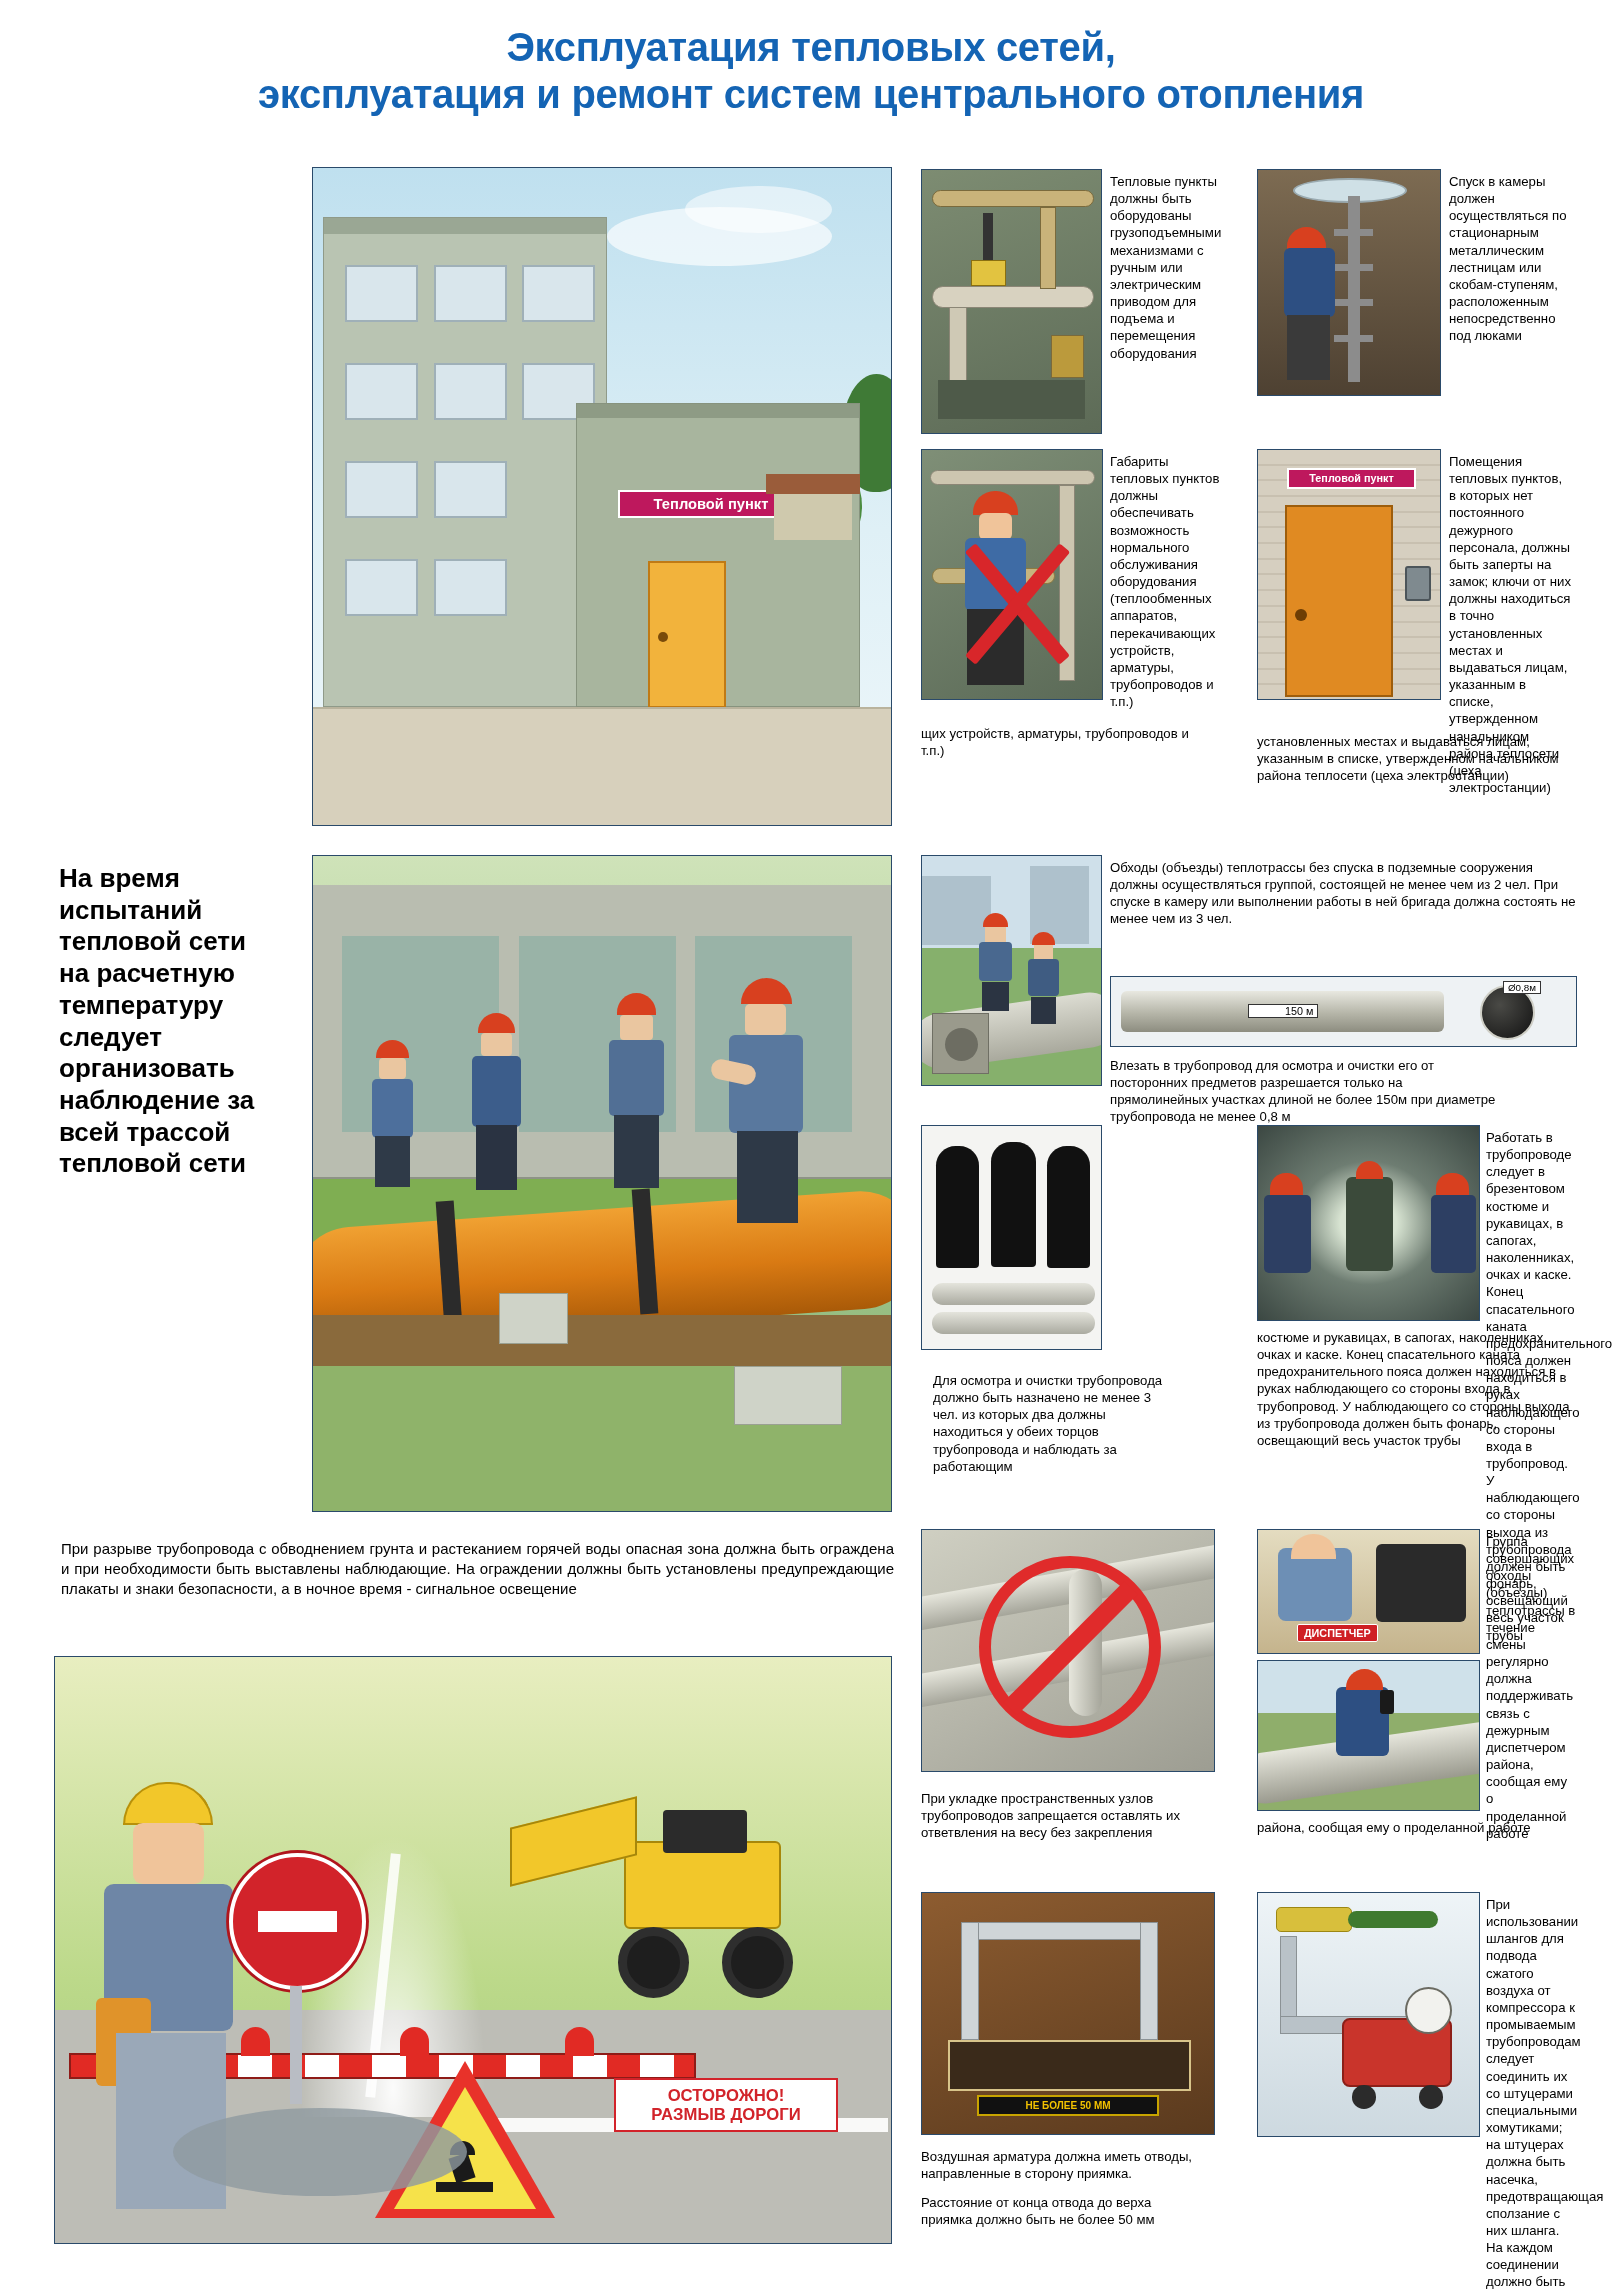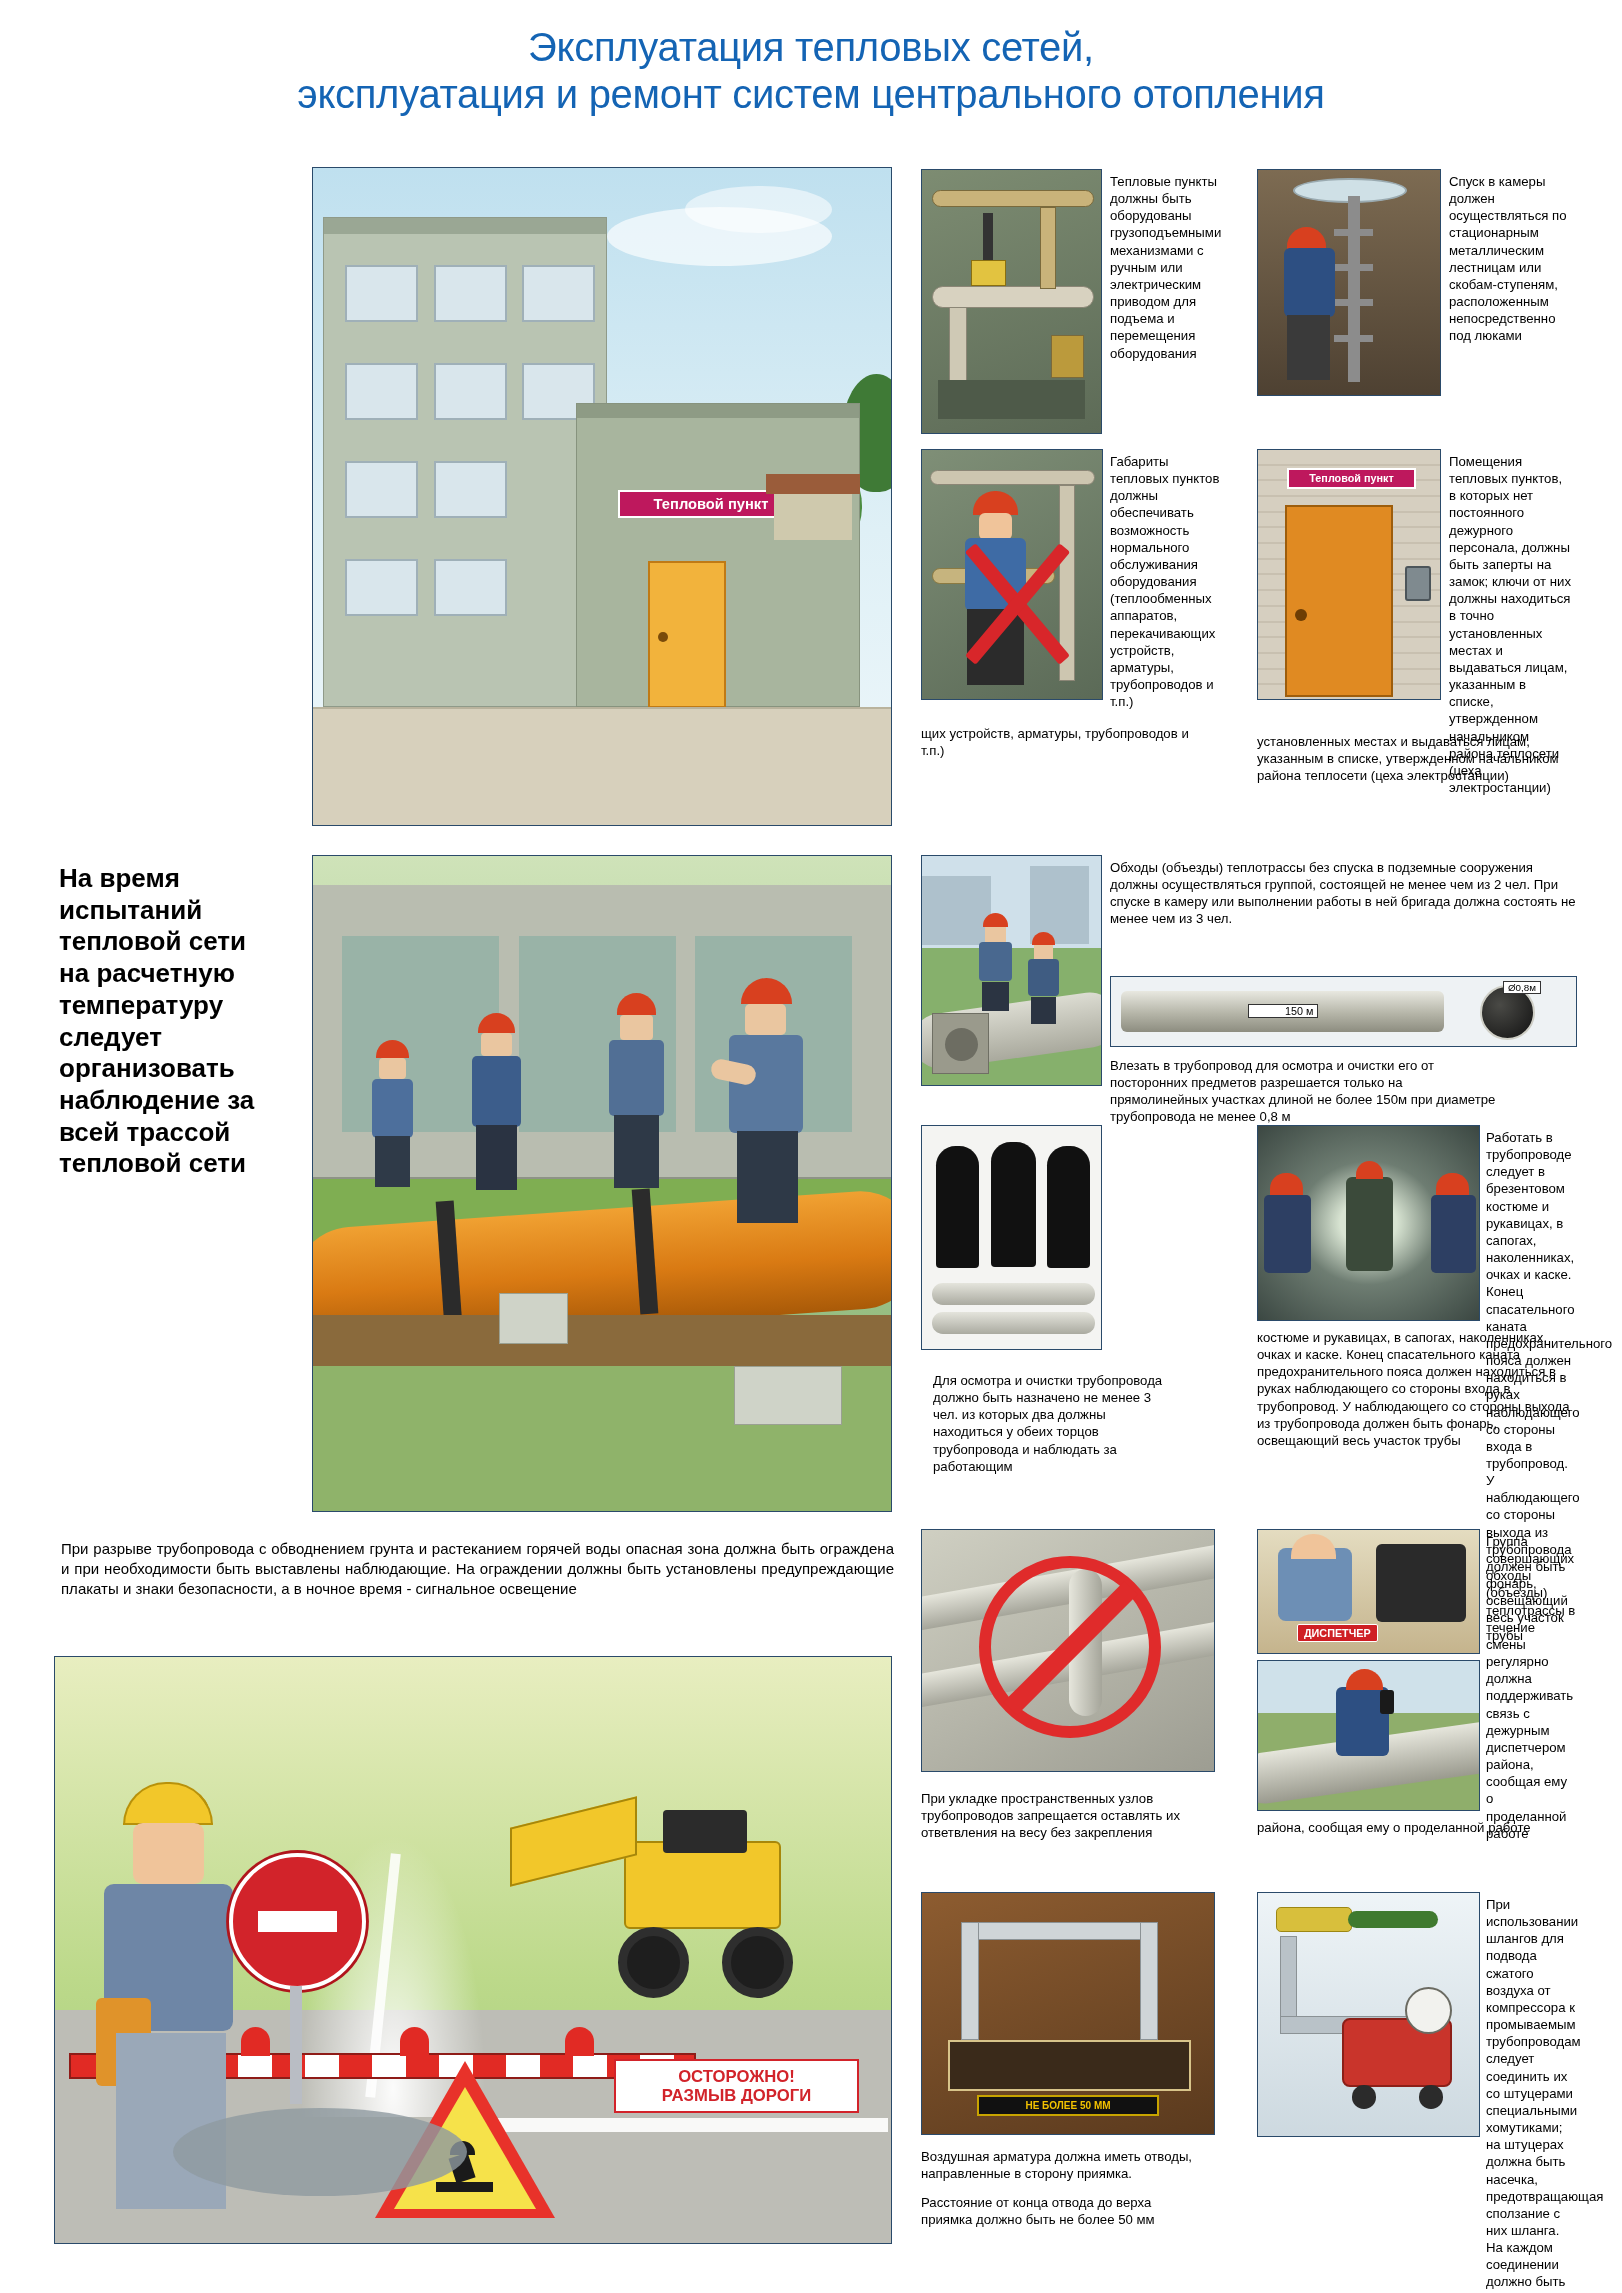--- a/index.html
+++ b/index.html
@@ -19,21 +19,21 @@
     position: relative;
     width: 1622px;
     height: 2294px;
     box-sizing: border-box;
     padding: 0;
   }
   
   .title {
     text-align: center;
     color: #1464b4;
-    font-weight: normal;
+    font-weight: bold;
     font-size: 40px;
     line-height: 1.18;
     padding: 23.5px 39px 9.8px 39px;
     letter-spacing: -0.3px;
   }
   .title .l2 { display: block; }
 
   
   .txt {
     font-size: 14px;
@@ -407,21 +407,21 @@
       <div class="abs" style="left:7.8px;top:102px;width:129px;height:147px;background:#6e86a6;border-radius:9.8px;"></div>
       <div class="abs" style="left:0;top:216px;width:55px;height:88px;background:#e0932a;border-radius:5.9px;"></div>
       <div class="abs" style="left:19.6px;top:251px;width:110px;height:176px;background:#9aa8b8;"></div>
     </div>
 
     <div class="no-entry abs" style="left:174px;top:196px;width:137px;height:137px;">
       <div class="bar"></div>
     </div>
     <div class="abs" style="left:235px;top:329px;width:11.8px;height:118px;background:#b9bdc4;"></div>
 
-    <div class="label-white abs" style="left:559px;top:402px;width:245px;">
+    <div class="label-white abs" style="left:559px;top:421px;width:224px;">
       <span>ОСТОРОЖНО!</span><br>
       <span>РАЗМЫВ ДОРОГИ</span>
     </div>
 
     <div class="abs" style="left:320px;top:404px;width:186px;height:176px;">
       <div class="tri-sign">
         <div class="tri-inner"></div>
       </div>
       <div class="abs" style="left:61px;top:80px;width:61px;height:61px;">
         <div class="abs" style="left:13.7px;top:0;width:25.5px;height:13.7px;background:#1a1a1a;border-radius:12.7px 12.7px 0 0;"></div>

